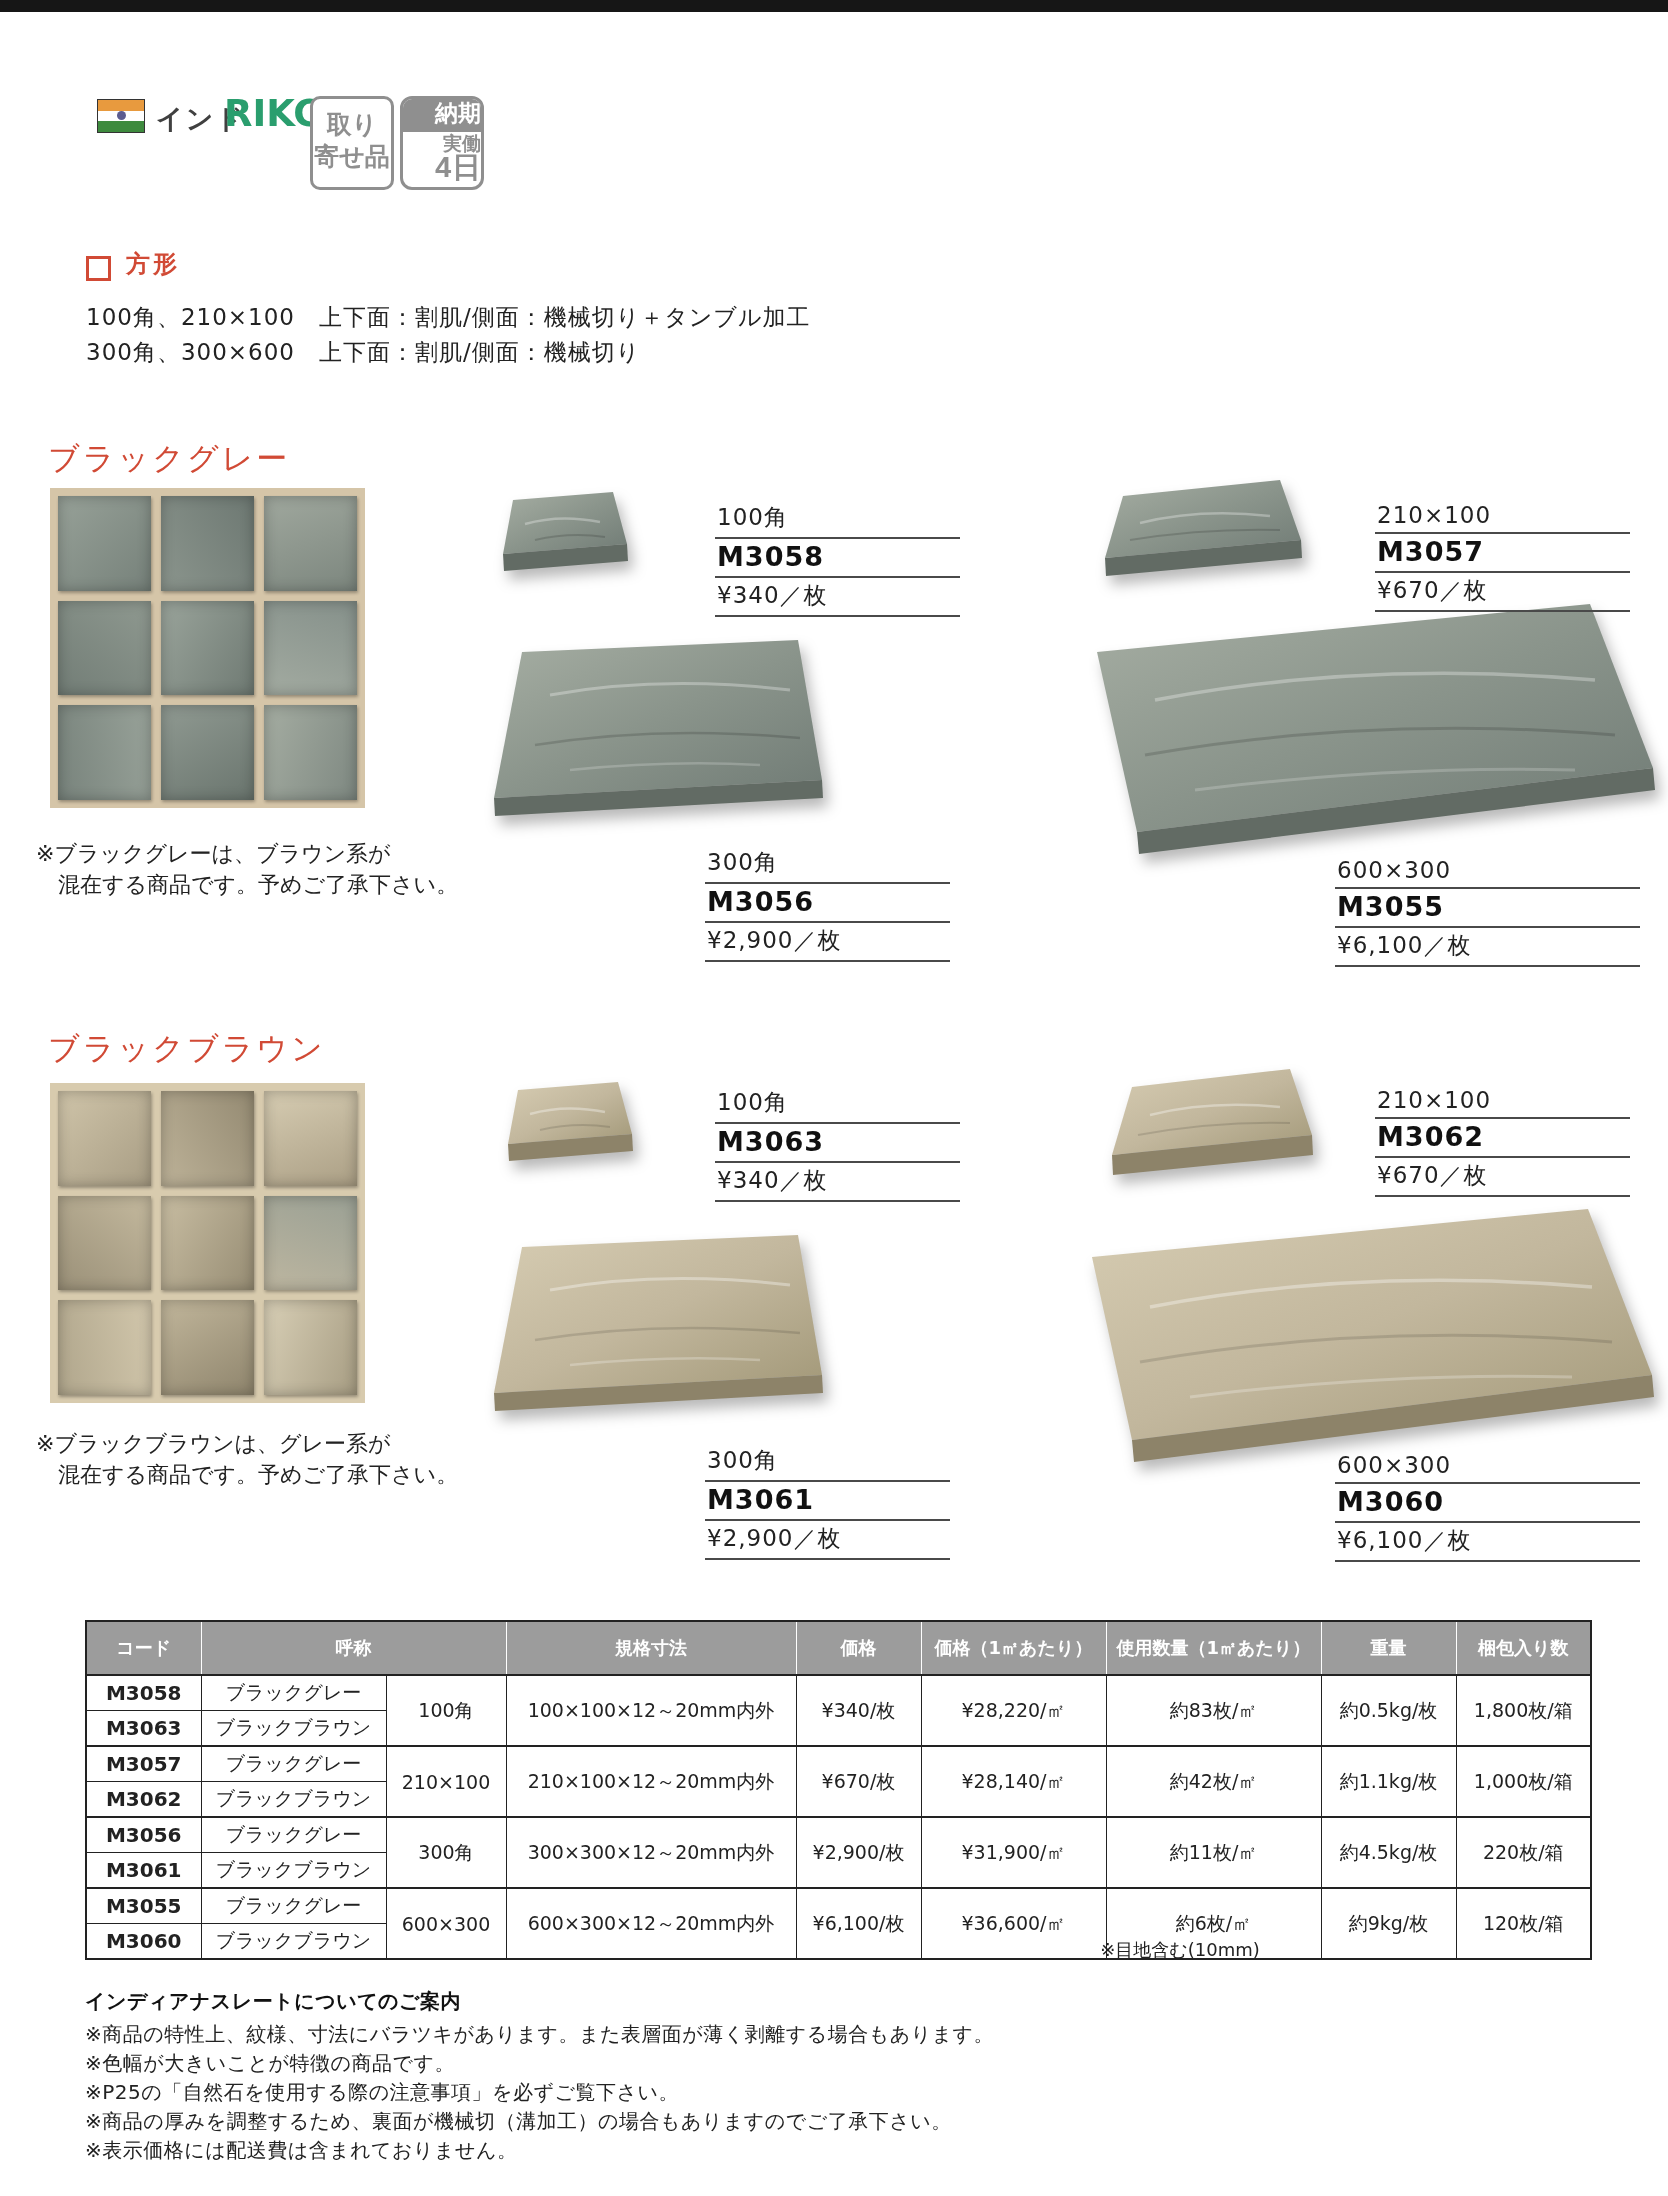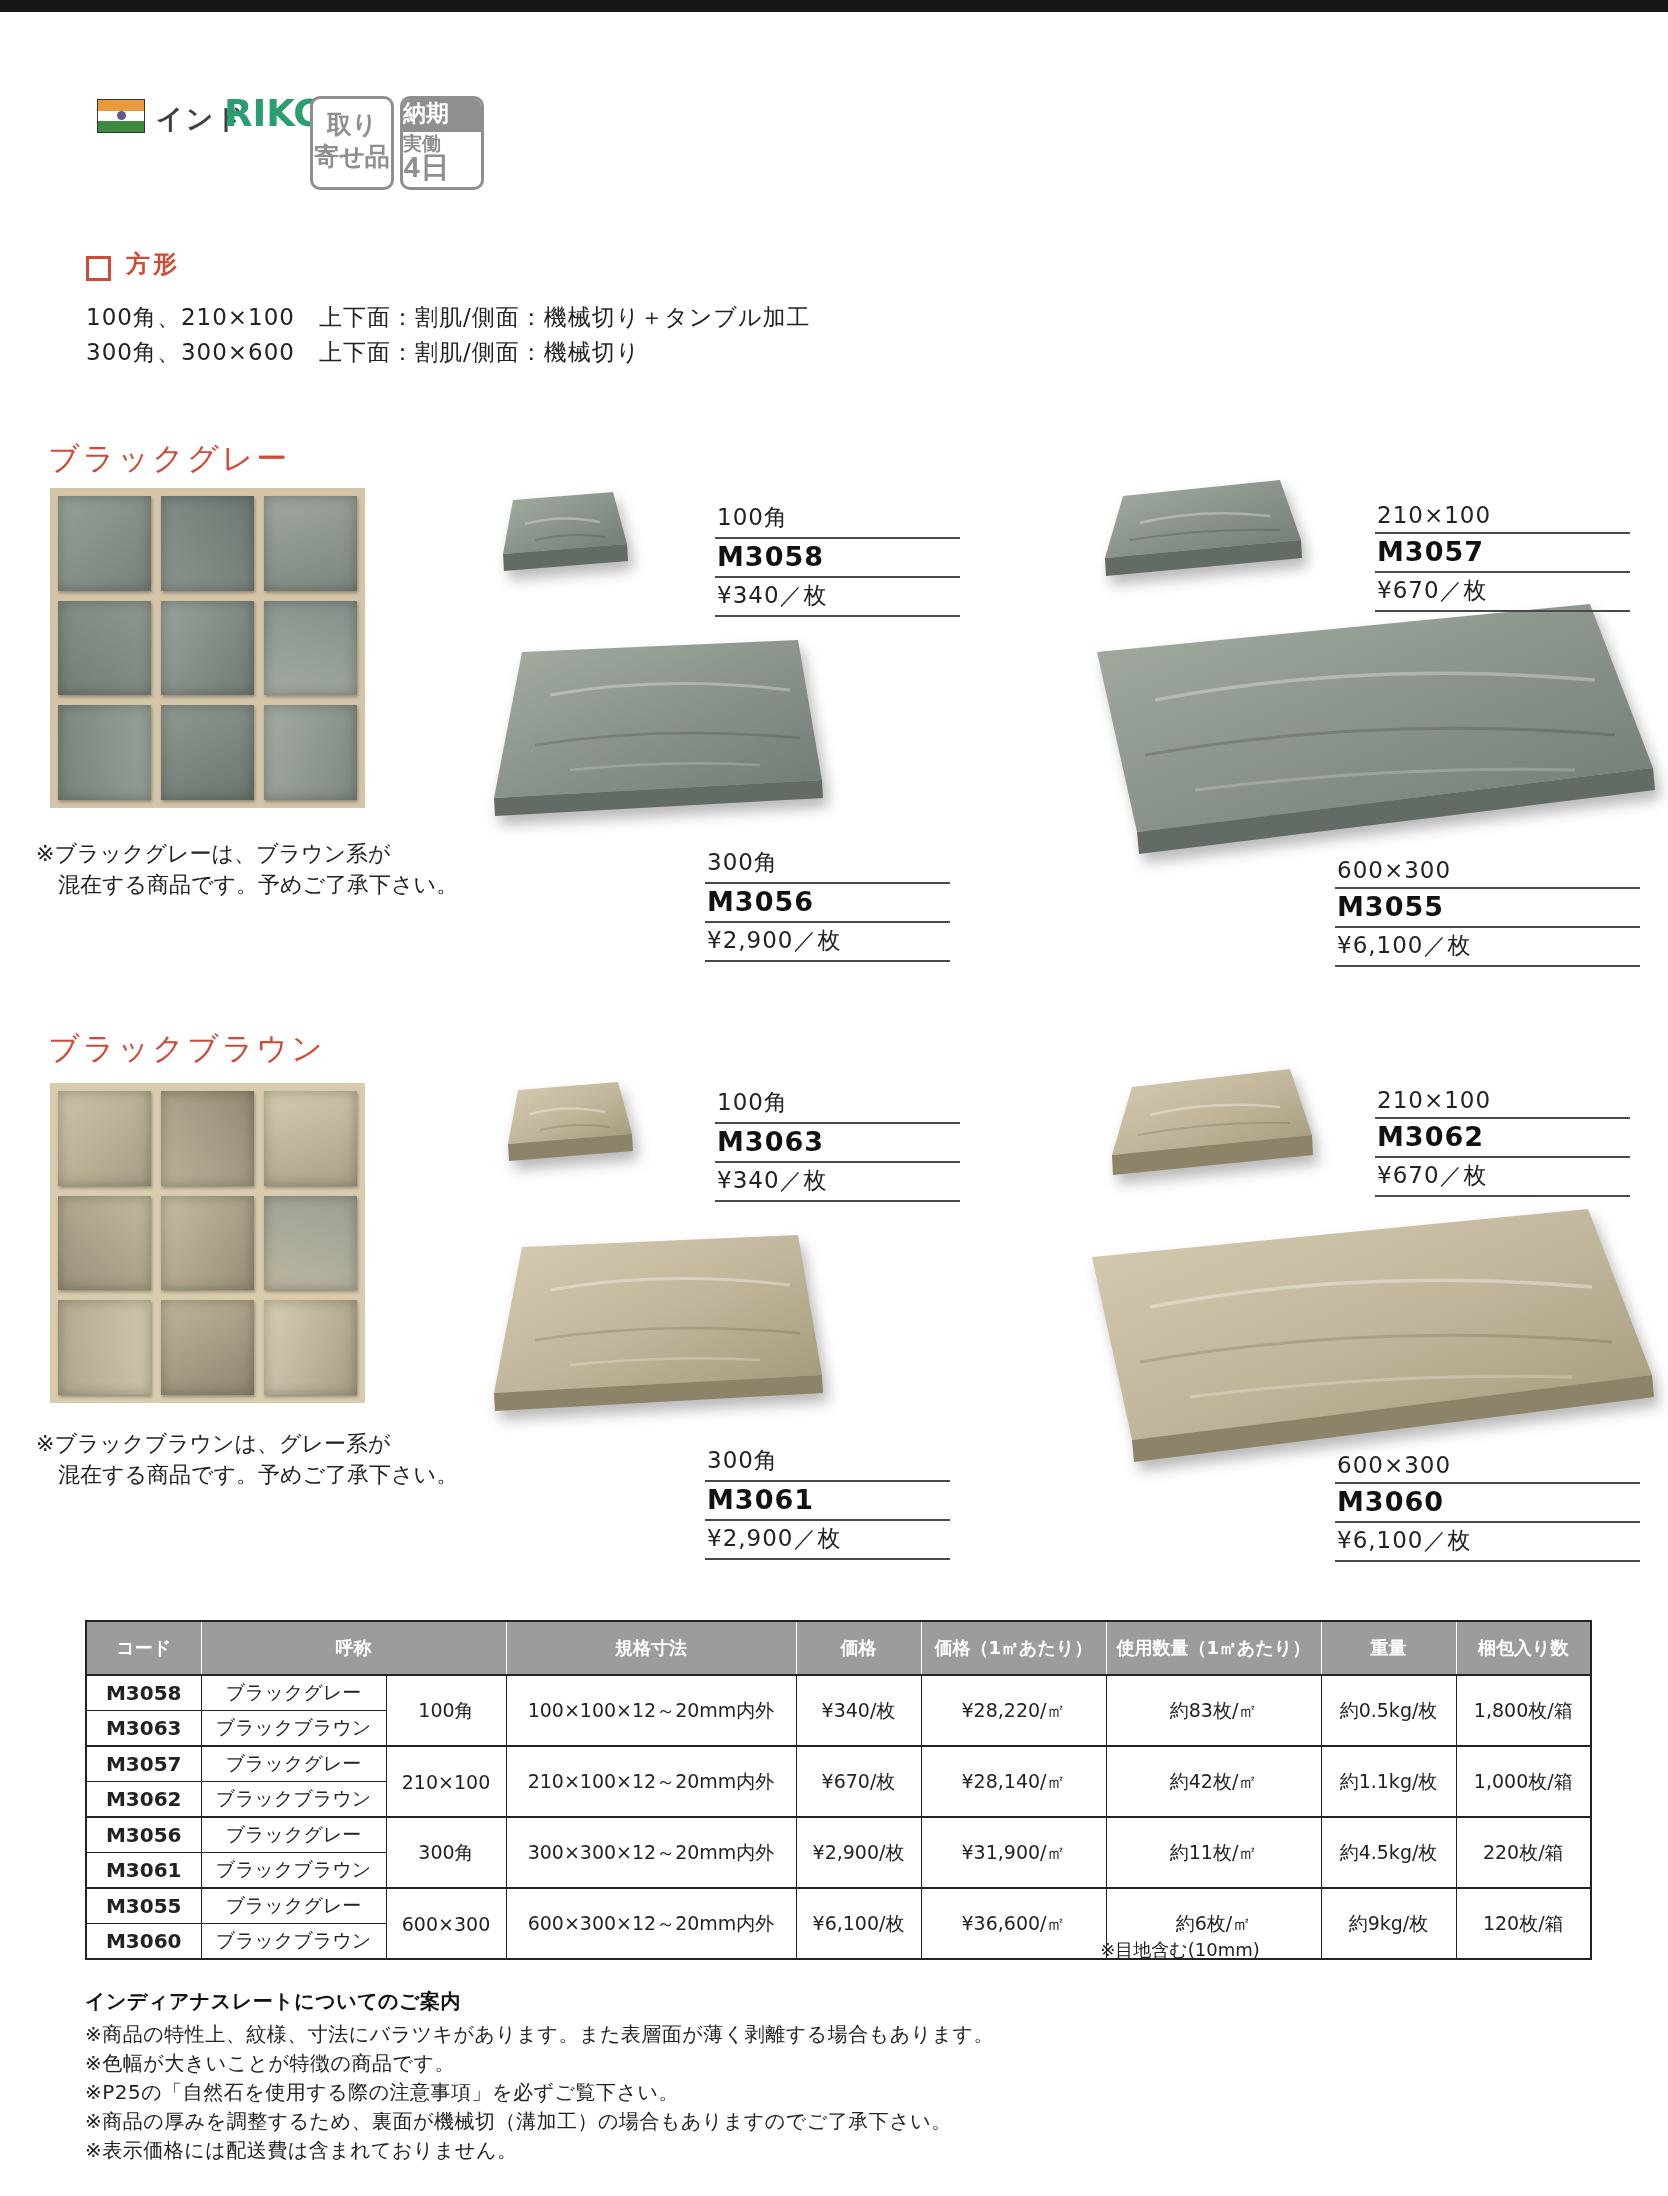--- a/index.html
+++ b/index.html
@@ -15,21 +15,21 @@
   .flag .band{height:33.3%;}
   .flag .b1{background:#e89a3e;}
   .flag .b2{background:#ffffff;position:relative;}
   .flag .b3{background:#3e8a3e;}
   .flag .chakra{position:absolute;left:50%;top:50%;width:9px;height:9px;margin:-4.5px 0 0 -4.5px;border-radius:50%;background:#5c5c8f;}
   .country{position:absolute;left:156px;top:101px;font-size:27px;font-weight:bold;color:#404040;letter-spacing:2px;}
   .brand{position:absolute;left:224px;top:92px;font-size:37px;font-weight:bold;color:var(--brand-green,#2a9e6e);letter-spacing:0px;}
   .badge{position:absolute;width:84px;height:94px;border:3px solid var(--badge-gray,#8f8f8f);border-radius:10px;box-sizing:border-box;background:#fff;font-family:Liberation Mono, monospace;}
   .badge-order{left:310px;top:96px;color:var(--badge-gray,#8f8f8f);text-align:center;
     display:flex;flex-direction:column;justify-content:center;line-height:32px;font-size:25px;font-weight:bold;}
-  .badge-delivery{left:400px;top:96px;overflow:hidden;text-align:left;}
+  .badge-delivery{left:400px;top:96px;overflow:hidden;text-align:right;border-radius:12px;}
   .badge-delivery .bd-top{background:var(--badge-gray,#8f8f8f);color:#fff;font-size:23px;font-weight:bold;line-height:33px;border-radius:5px 5px 0 0;}
   .badge-delivery .bd-sub{color:var(--badge-gray,#8f8f8f);font-size:19px;font-weight:bold;line-height:20px;margin-top:3px;}
   .badge-delivery .bd-days{color:var(--badge-gray,#8f8f8f);font-size:29px;font-weight:bold;line-height:30px;}
 
   
   .shape-sq{position:absolute;left:86px;top:256px;width:25px;height:25px;border:3px solid var(--accent-red,#d14a35);box-sizing:border-box;}
   .shape-title{position:absolute;left:126px;top:248px;font-size:24px;font-weight:bold;color:var(--accent-red,#d14a35);letter-spacing:3px;text-align:right;}
   .shape-specs{position:absolute;left:86px;top:300px;font-size:23px;line-height:35px;color:#222;letter-spacing:1px;}
 
   

